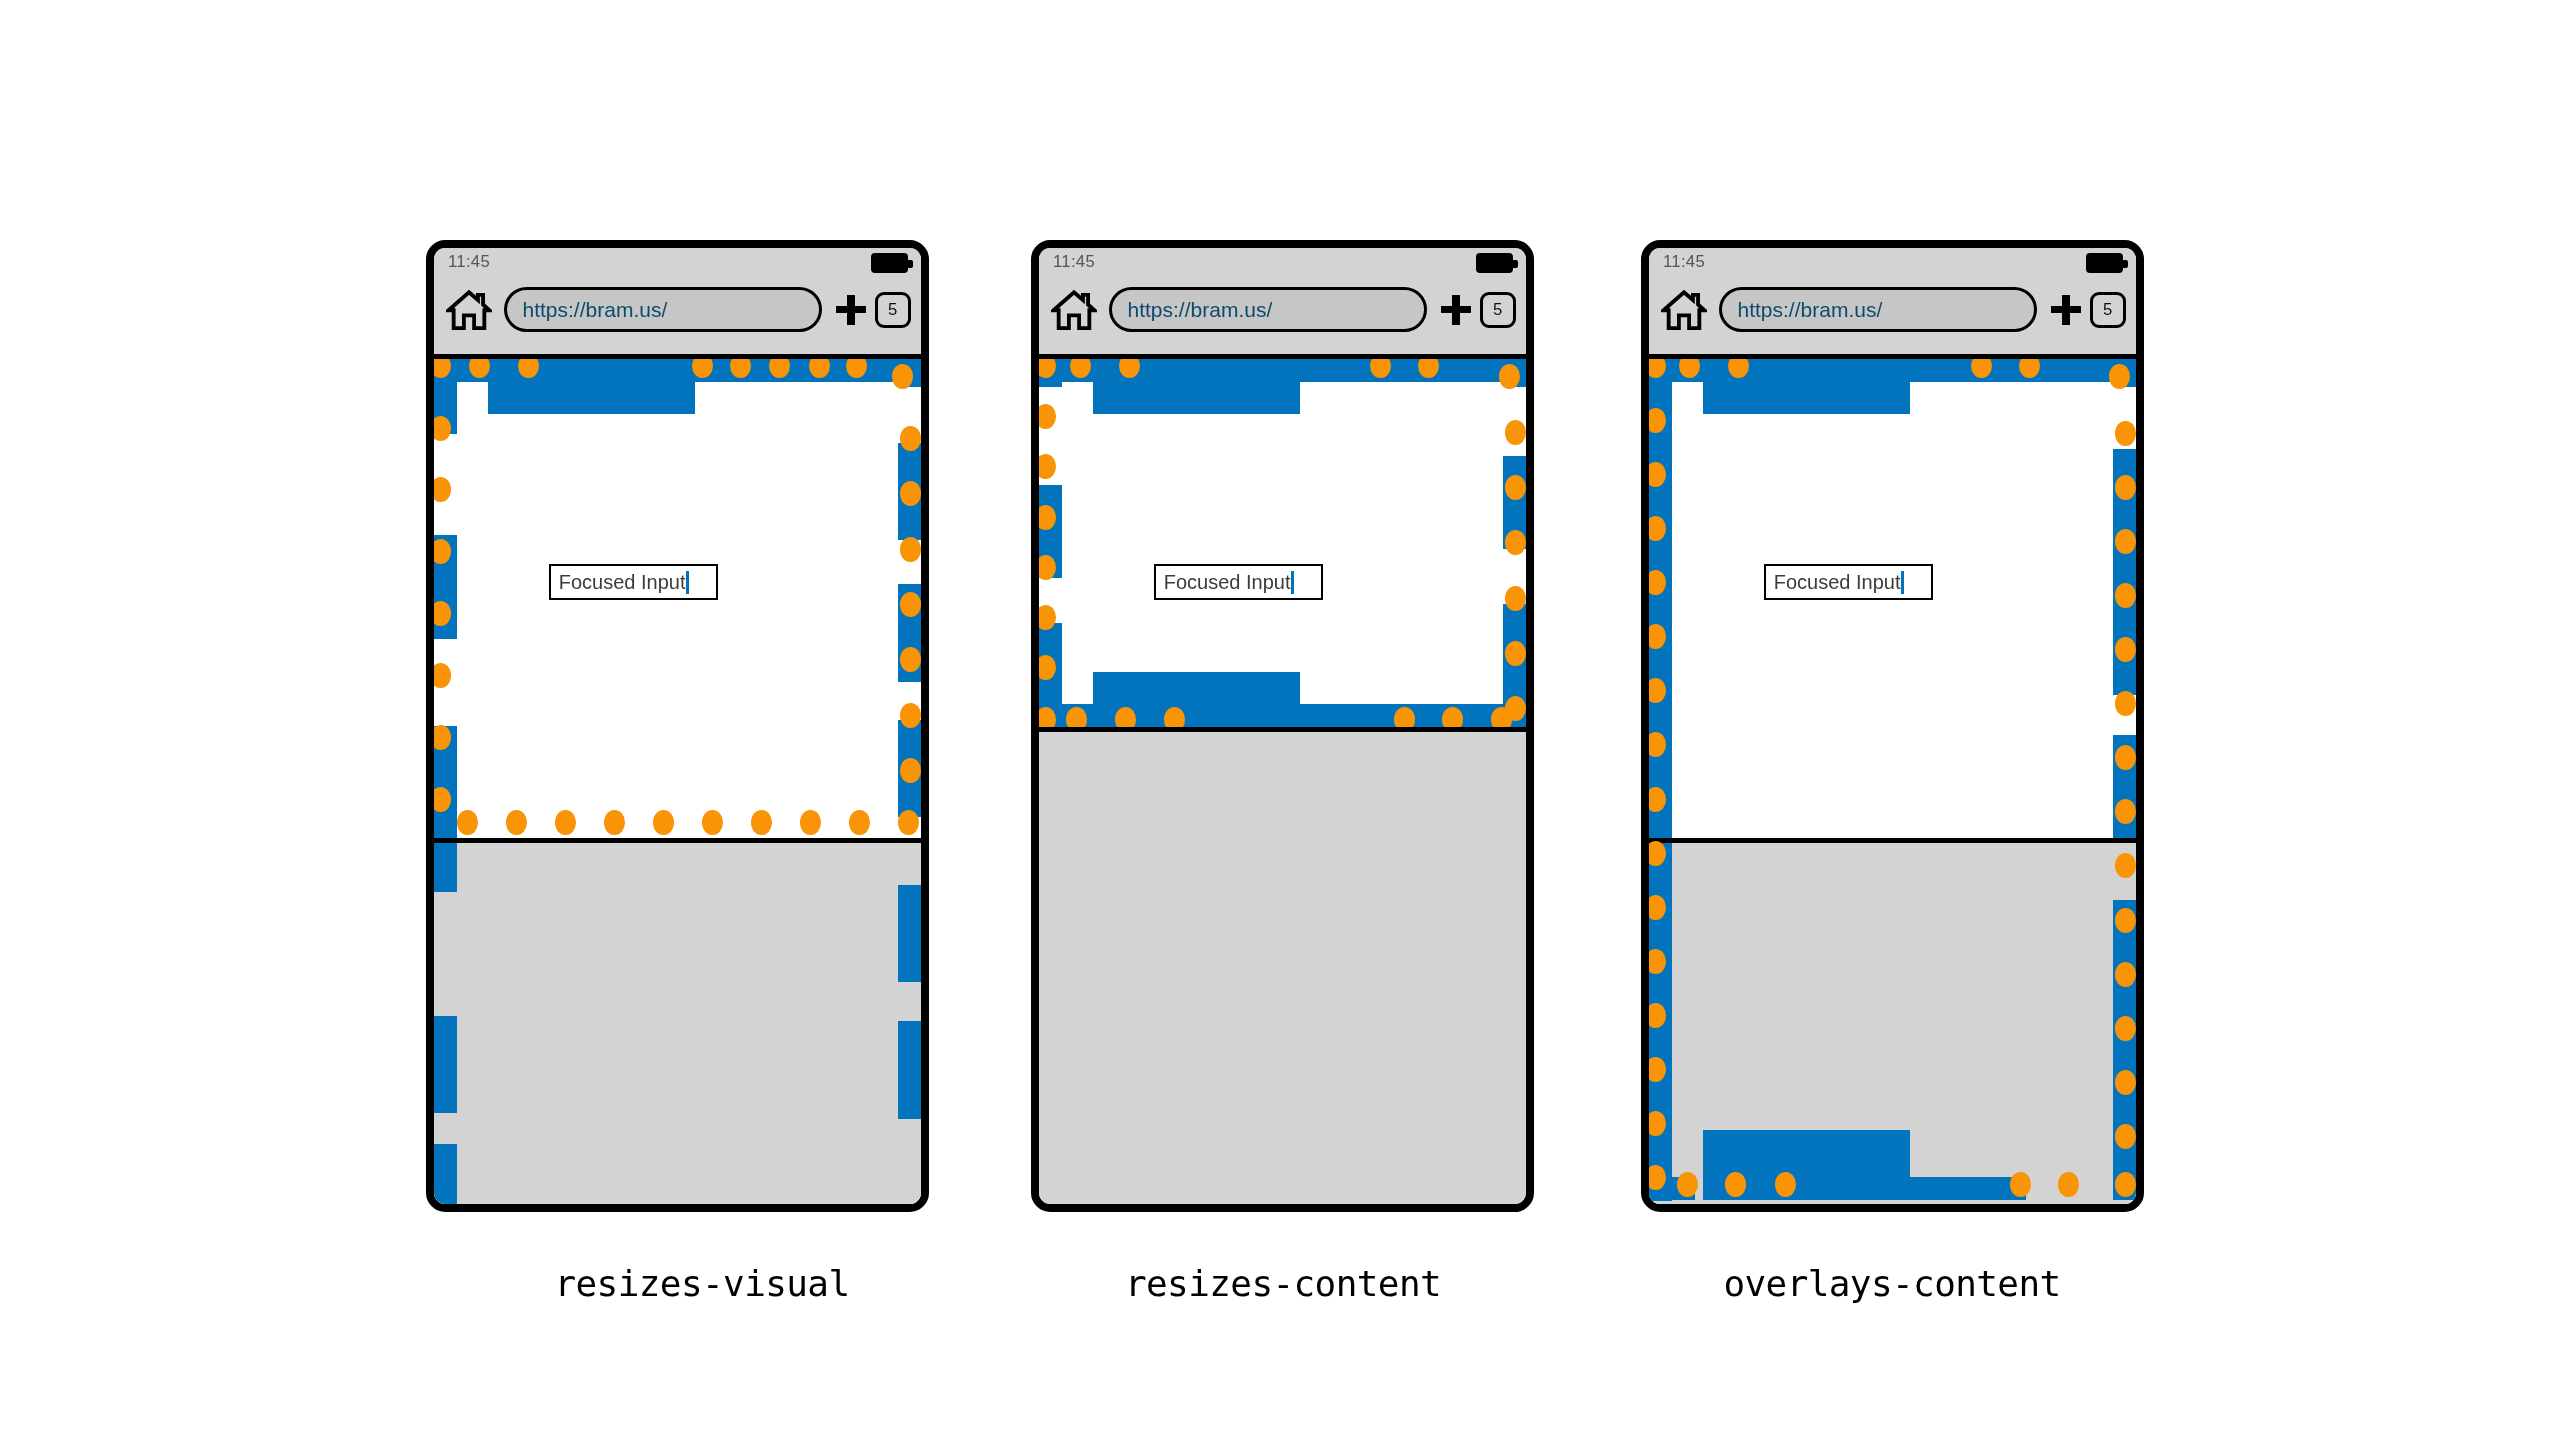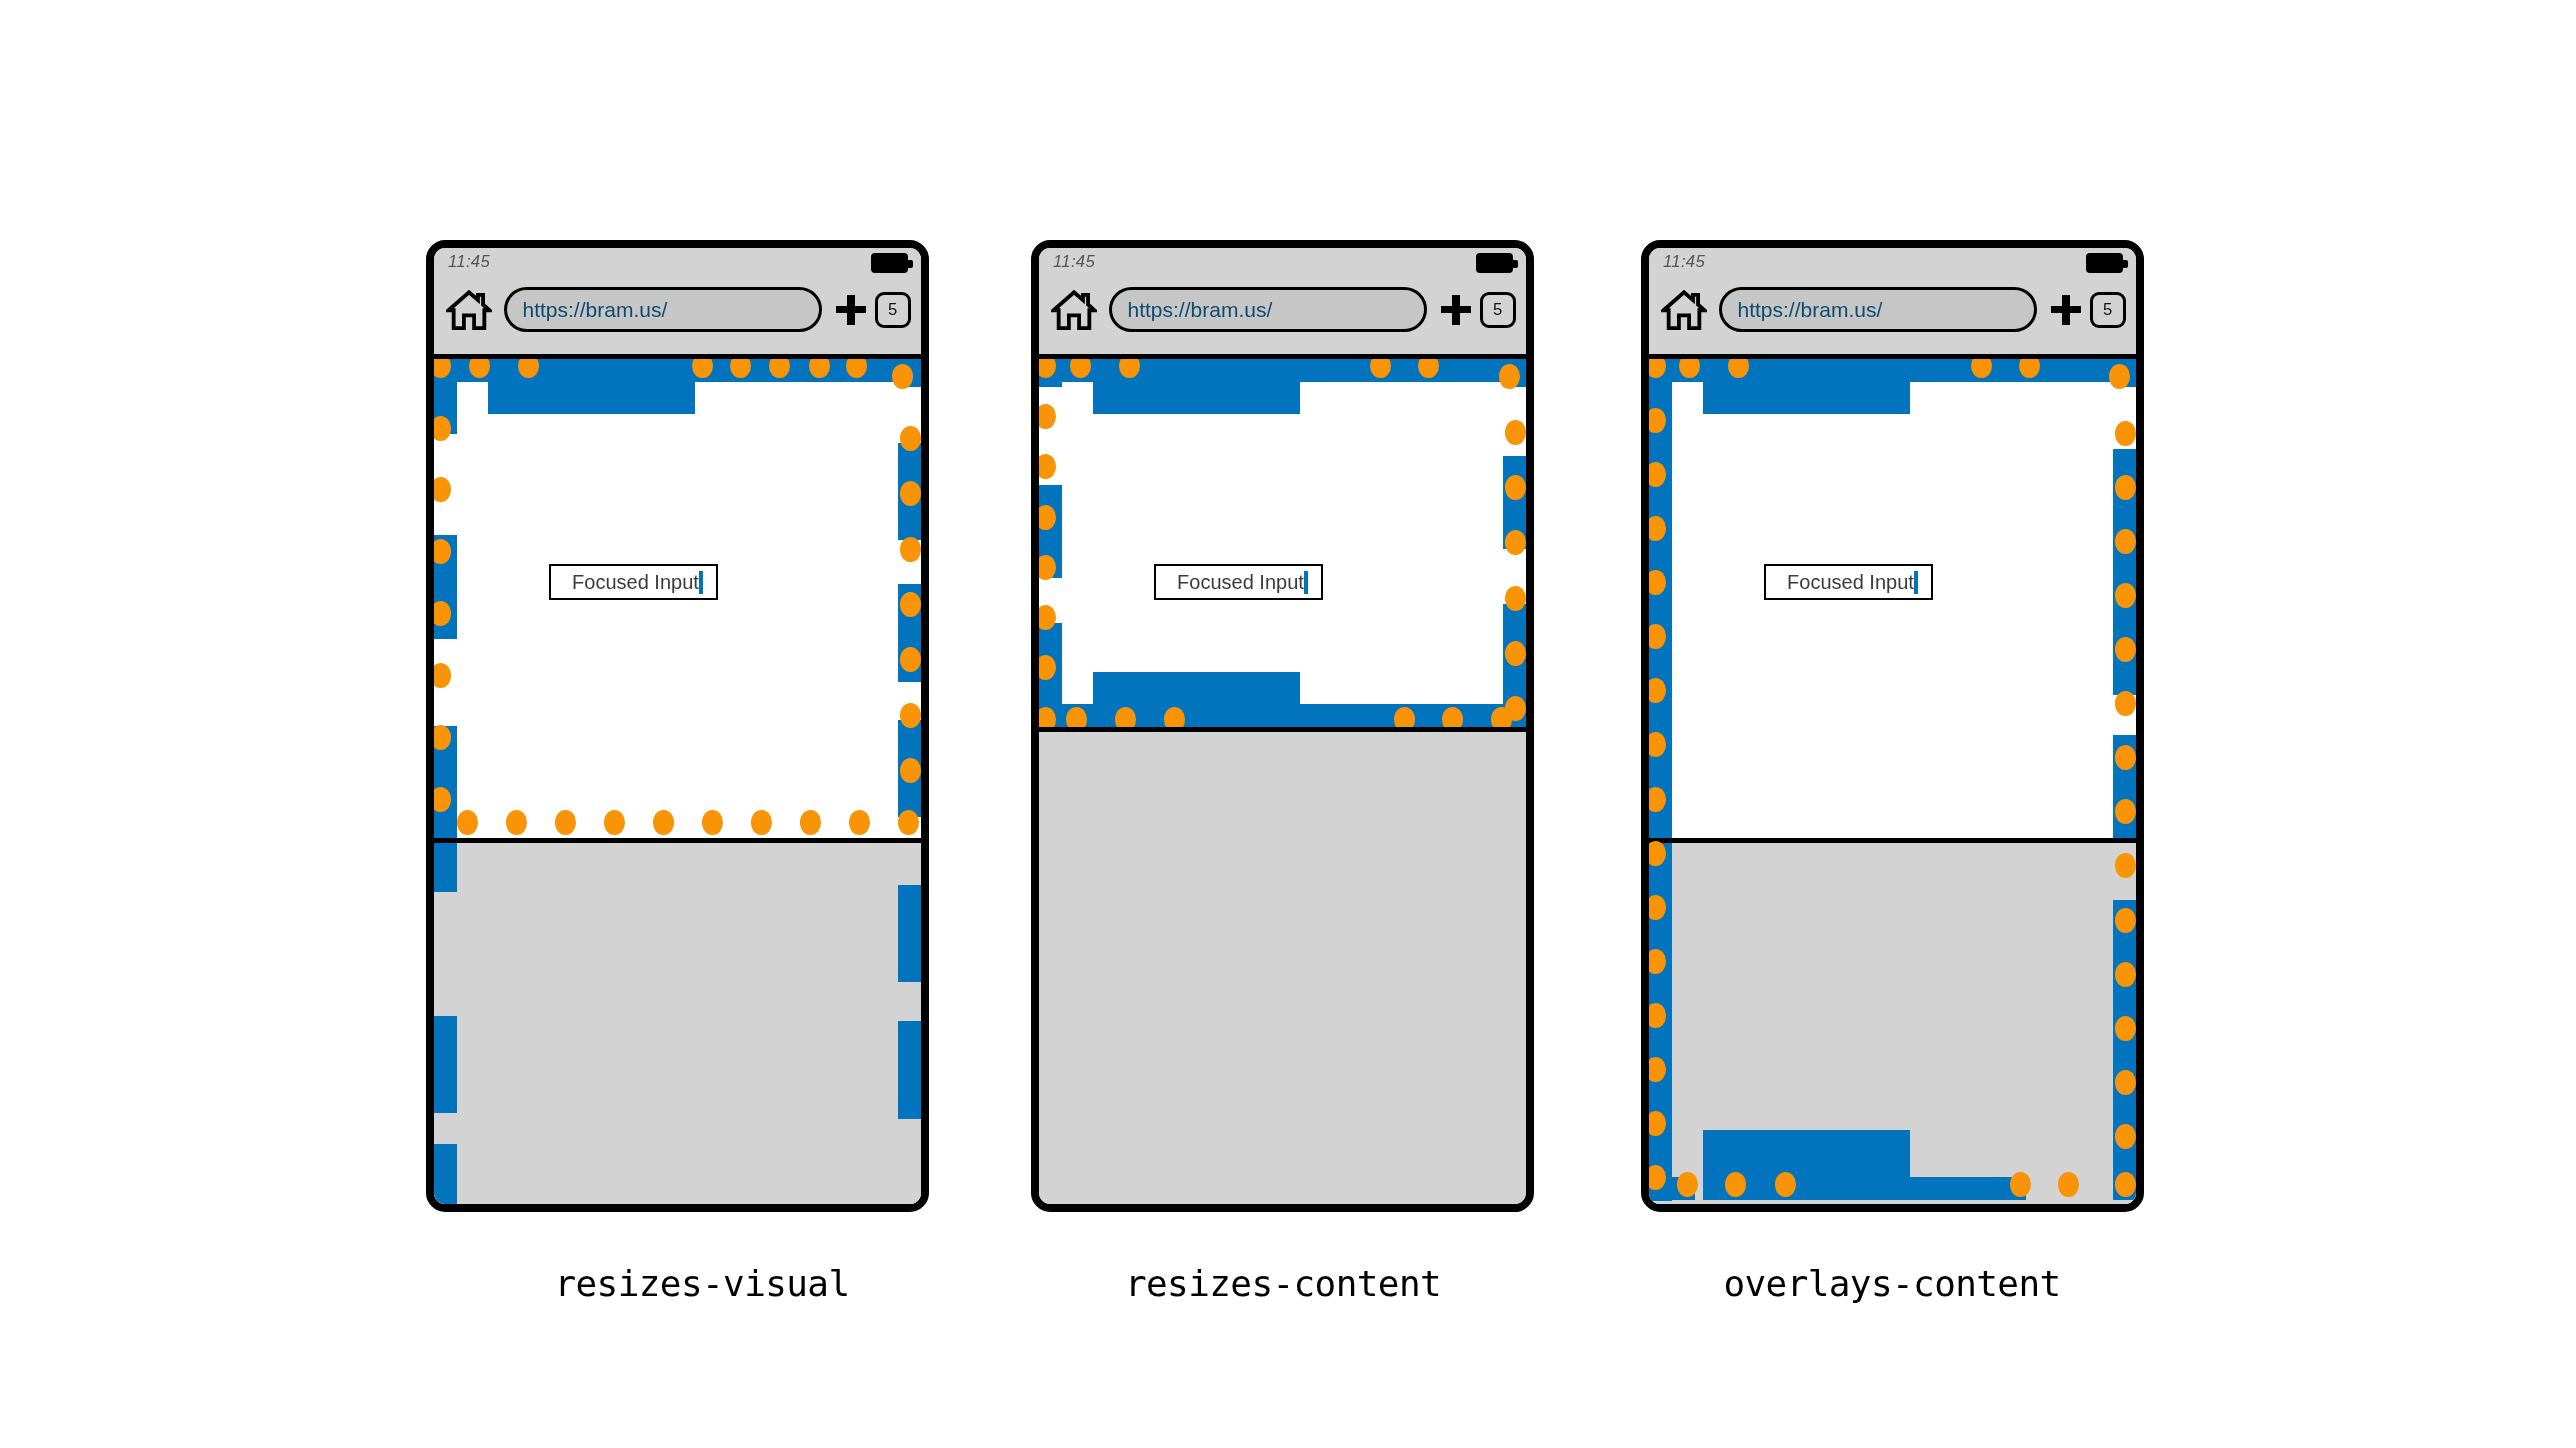--- a/index.html
+++ b/index.html
@@ -6,21 +6,21 @@
   body{width:2576px;height:1449px;font-family:"Liberation Sans",sans-serif;overflow:hidden;}
   .stage{position:relative;width:2576px;height:1449px;background:#fff;}
 
   
   .phone{position:absolute;box-sizing:border-box;border:8.4px solid #000;border-radius:19.3px;background:#d3d3d3;overflow:hidden;}
 
   
   .chrome{position:absolute;left:0;right:0;top:0;height:111px;background:#d3d3d3;
           border-bottom:5.8px solid #000;box-sizing:border-box;}
   .statusrow{position:absolute;left:0;right:0;top:0;height:31px;}
-  .clock{position:absolute;left:14px;top:3.9px;font-size:16.7px;color:#555;letter-spacing:0.3px;font-style:italic;}
+  .clock{position:absolute;left:14px;top:3.9px;font-size:16.7px;color:#555;letter-spacing:0.3px;}
   .battery{position:absolute;right:13px;top:4.5px;width:37px;height:20px;border:3.2px solid #000;
            border-radius:3.9px;box-sizing:border-box;background:#000;
            box-shadow:0 0 0 2.6px #d3d3d3;}
   .battery::after{content:"";position:absolute;right:-7.7px;top:4.5px;width:4.5px;height:8.4px;background:#000;border-radius:0 1.9px 1.9px 0;}
 
   .toolbar{position:absolute;left:0;right:0;top:30px;height:71px;}
   .home-icon{position:absolute;left:11.6px;top:7.7px;width:46px;height:46px;}
   .urlbar{position:absolute;left:70px;top:9px;right:99px;height:45px;
           background:#c6c6c6;border:3.9px solid #000;border-radius:24.5px;box-sizing:border-box;}
   .urltext{position:absolute;left:15.5px;top:50%;transform:translateY(-50%);
@@ -37,21 +37,21 @@
   .viewport{position:absolute;left:0;right:0;background:#fff;overflow:hidden;}
   .kbd{position:absolute;left:0;right:0;bottom:0;background:#d3d3d3;overflow:hidden;}
   .kbd.withline{border-top:5.8px solid #000;box-sizing:border-box;}
 
   
   .blue{position:absolute;background:#0273bd;}
   .dot{position:absolute;width:20.6px;height:24.5px;border-radius:50%;background:#f89406;}
 
   
   .finput{position:absolute;background:#fff;border:2.6px solid #000;box-sizing:border-box;
-          display:flex;align-items:center;justify-content:center;}
+          display:flex;align-items:center;}
   .finput .ftxt{font-size:20px;color:#3b3b3b;padding-left:7.7px;white-space:nowrap;}
   .caret{display:inline-block;width:3.2px;height:23px;background:#0273bd;margin-left:0.6px;vertical-align:middle;}
 
   
   .caption{position:absolute;text-align:center;font-family:"DejaVu Sans Mono","Liberation Mono",monospace;
            font-size:36px;color:#000;white-space:nowrap;transform:translateX(-50%);letter-spacing:-0.6px;}
 </style>
 </head>
 <body>
 

